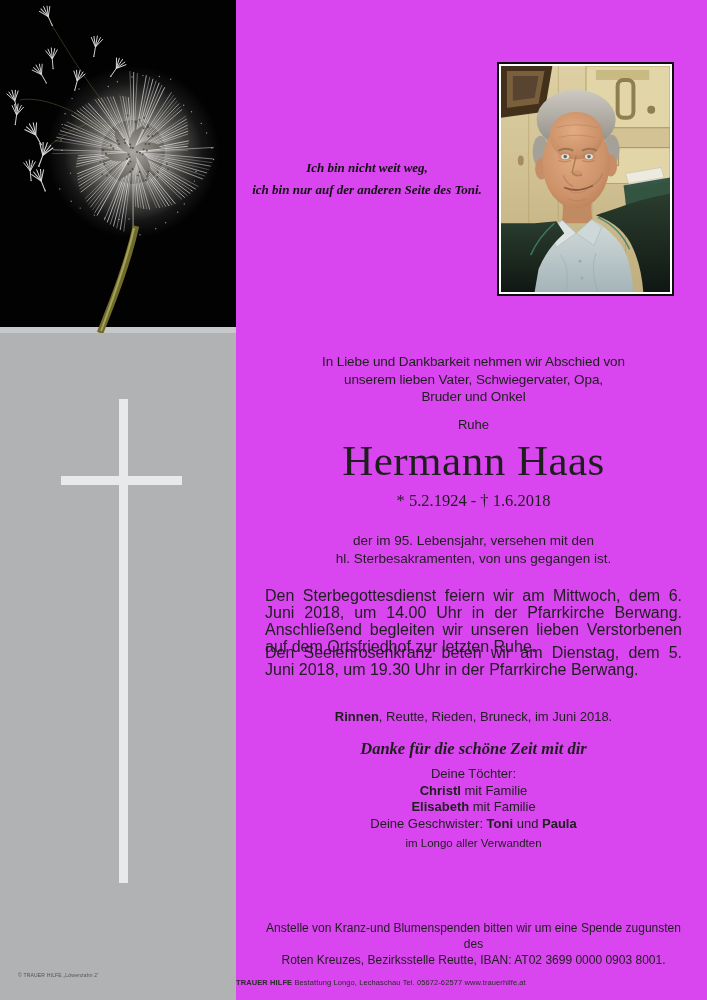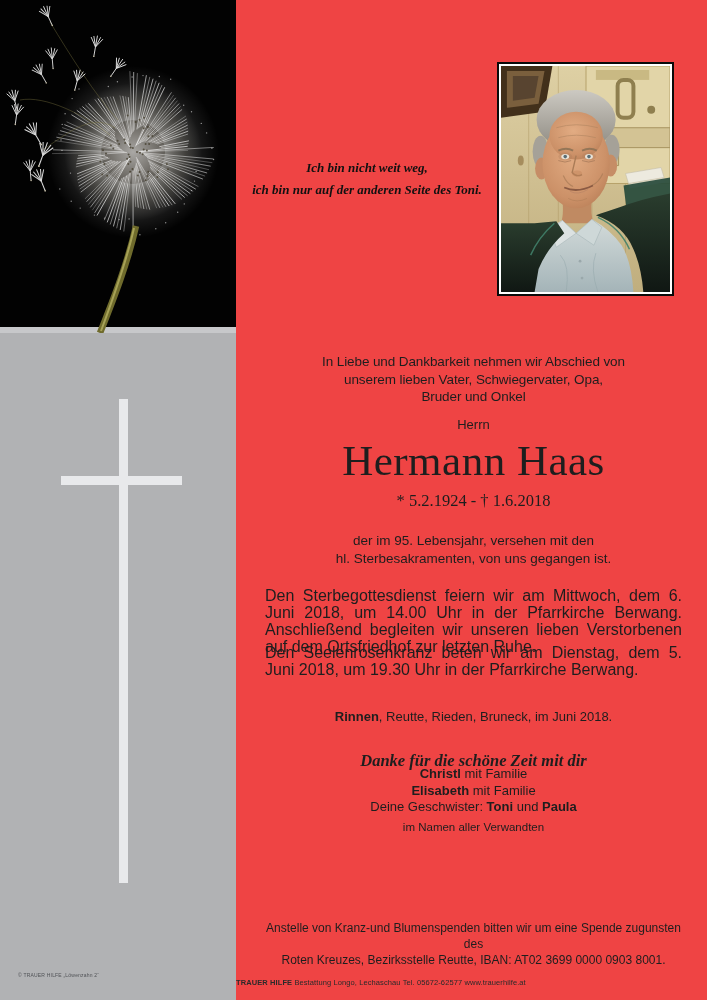--- a/index.html
+++ b/index.html
@@ -1,16 +1,16 @@
 <!DOCTYPE html>
 <html><head>
 <meta charset="utf-8">
 <style>
   html,body{margin:0;padding:0;background:#ffffff;}
-  .card{position:relative;width:707px;height:1000px;background:#ef4444;
+  .card{position:relative;width:707px;height:1000px;background:#d946ef;
         font-family:"Liberation Sans",sans-serif;color:#1e1e1e;overflow:hidden;}
 
   
   .panel-black{position:absolute;left:0;top:0;width:236px;height:333px;background:#020202;}
   .panel-black svg{display:block;}
   .panel-gray{position:absolute;left:0;top:333px;width:236px;height:667px;background:#b1b2b4;}
   .cross-v{position:absolute;left:119px;top:66px;width:9px;height:484px;background:#e8e9eb;}
   .cross-h{position:absolute;left:61px;top:143px;width:121px;height:9px;background:#e8e9eb;}
   .motif-copyright{position:absolute;left:18px;top:639px;font-size:5px;letter-spacing:.2px;color:#505256;}
 
@@ -29,21 +29,21 @@
   .farewell{top:353px;font-size:13.5px;line-height:17.5px;letter-spacing:-0.1px;}
   .salutation{top:417px;font-size:13px;}
   .name{top:437px;font-family:"Liberation Serif",serif;font-size:43px;line-height:47px;font-weight:400;letter-spacing:.5px;}
   .dates{top:491px;font-family:"Liberation Serif",serif;font-size:16.5px;}
   .passing{top:532px;font-size:13.5px;line-height:17.5px;text-align:center;}
   .para{position:absolute;left:265px;width:417px;margin:0;text-align:justify;
         font-size:16px;line-height:16.9px;}
   .funeral{top:588px;}
   .rosary{top:645px;}
   .places{top:709px;font-size:13px;}
-  .thanks{top:739px;font-family:"Liberation Serif",serif;font-style:italic;font-weight:bold;font-size:16.5px;margin-top:12px;}
+  .thanks{top:739px;font-family:"Liberation Serif",serif;font-style:italic;font-weight:bold;font-size:16.5px;}
   .mourners{top:766px;font-size:13px;line-height:16.6px;}
   .mourners .small{font-size:11.5px;padding-top:3px;}
   .donation{top:921px;font-size:12px;line-height:15.8px;}
   .footer{position:absolute;left:236px;top:978px;width:471px;text-align:left;
           font-size:7.5px;letter-spacing:.1px;color:#2a2a2a;}
   .b{font-weight:bold;}
 </style>
 </head>
 <body>
 
@@ -417,41 +417,42 @@
       <path d="M68,133 Q77,138 87,133" stroke="#ad7c55" stroke-width="1" fill="none" opacity="0.5"></path>
     </svg>
   </div>
 
   <div class="block farewell">
     <div>In Liebe und Dankbarkeit nehmen wir Abschied von</div>
     <div>unserem lieben Vater, Schwiegervater, Opa,</div>
     <div>Bruder und Onkel</div>
   </div>
 
-  <div class="block salutation">Herrn</div>
+  <div class="block salutation">Ruhe</div>
   <div class="block name">Hermann Haas</div>
   <div class="block dates">* 5.2.1924 - † 1.6.2018</div>
 
   <div class="block passing">
     <div>der im 95. Lebensjahr, versehen mit den</div>
     <div>hl. Sterbesakramenten, von uns gegangen ist.</div>
   </div>
 
   <p class="para funeral">Den Sterbegottesdienst feiern wir am Mittwoch, dem 6. Juni 2018, um 14.00 Uhr in der Pfarrkirche Berwang. Anschließend begleiten wir unseren lieben Verstorbenen auf dem Ortsfriedhof zur letzten Ruhe.</p>
   <p class="para rosary">Den Seelenrosenkranz beten wir am Dienstag, dem 5. Juni 2018, um 19.30 Uhr in der Pfarrkirche Berwang.</p>
 
   <div class="block places"><span class="b">Rinnen</span><span>, Reutte, Rieden, Bruneck, im Juni 2018.</span></div>
 
   <div class="block thanks">Danke für die schöne Zeit mit dir</div>
 
   <div class="block mourners">
+    <div>Deine Töchter:</div>
     <div><span class="b">Christl</span><span> mit Familie</span></div>
     <div><span class="b">Elisabeth</span><span> mit Familie</span></div>
     <div><span>Deine Geschwister: </span><span class="b">Toni</span><span> und </span><span class="b">Paula</span></div>
-    <div class="small">im Namen aller Verwandten</div>
+    <div class="small">im Longo aller Verwandten</div>
   </div>
 
   <div class="block donation">
     <div>Anstelle von Kranz-und Blumenspenden bitten wir um eine Spende zugunsten des</div>
     <div>Roten Kreuzes, Bezirksstelle Reutte, IBAN: AT02 3699 0000 0903 8001.</div>
   </div>
 
   <div class="footer"><span class="b">TRAUER HILFE</span><span> Bestattung Longo, Lechaschau Tel. 05672-62577 www.trauerhilfe.at</span></div>
 
 </div>

